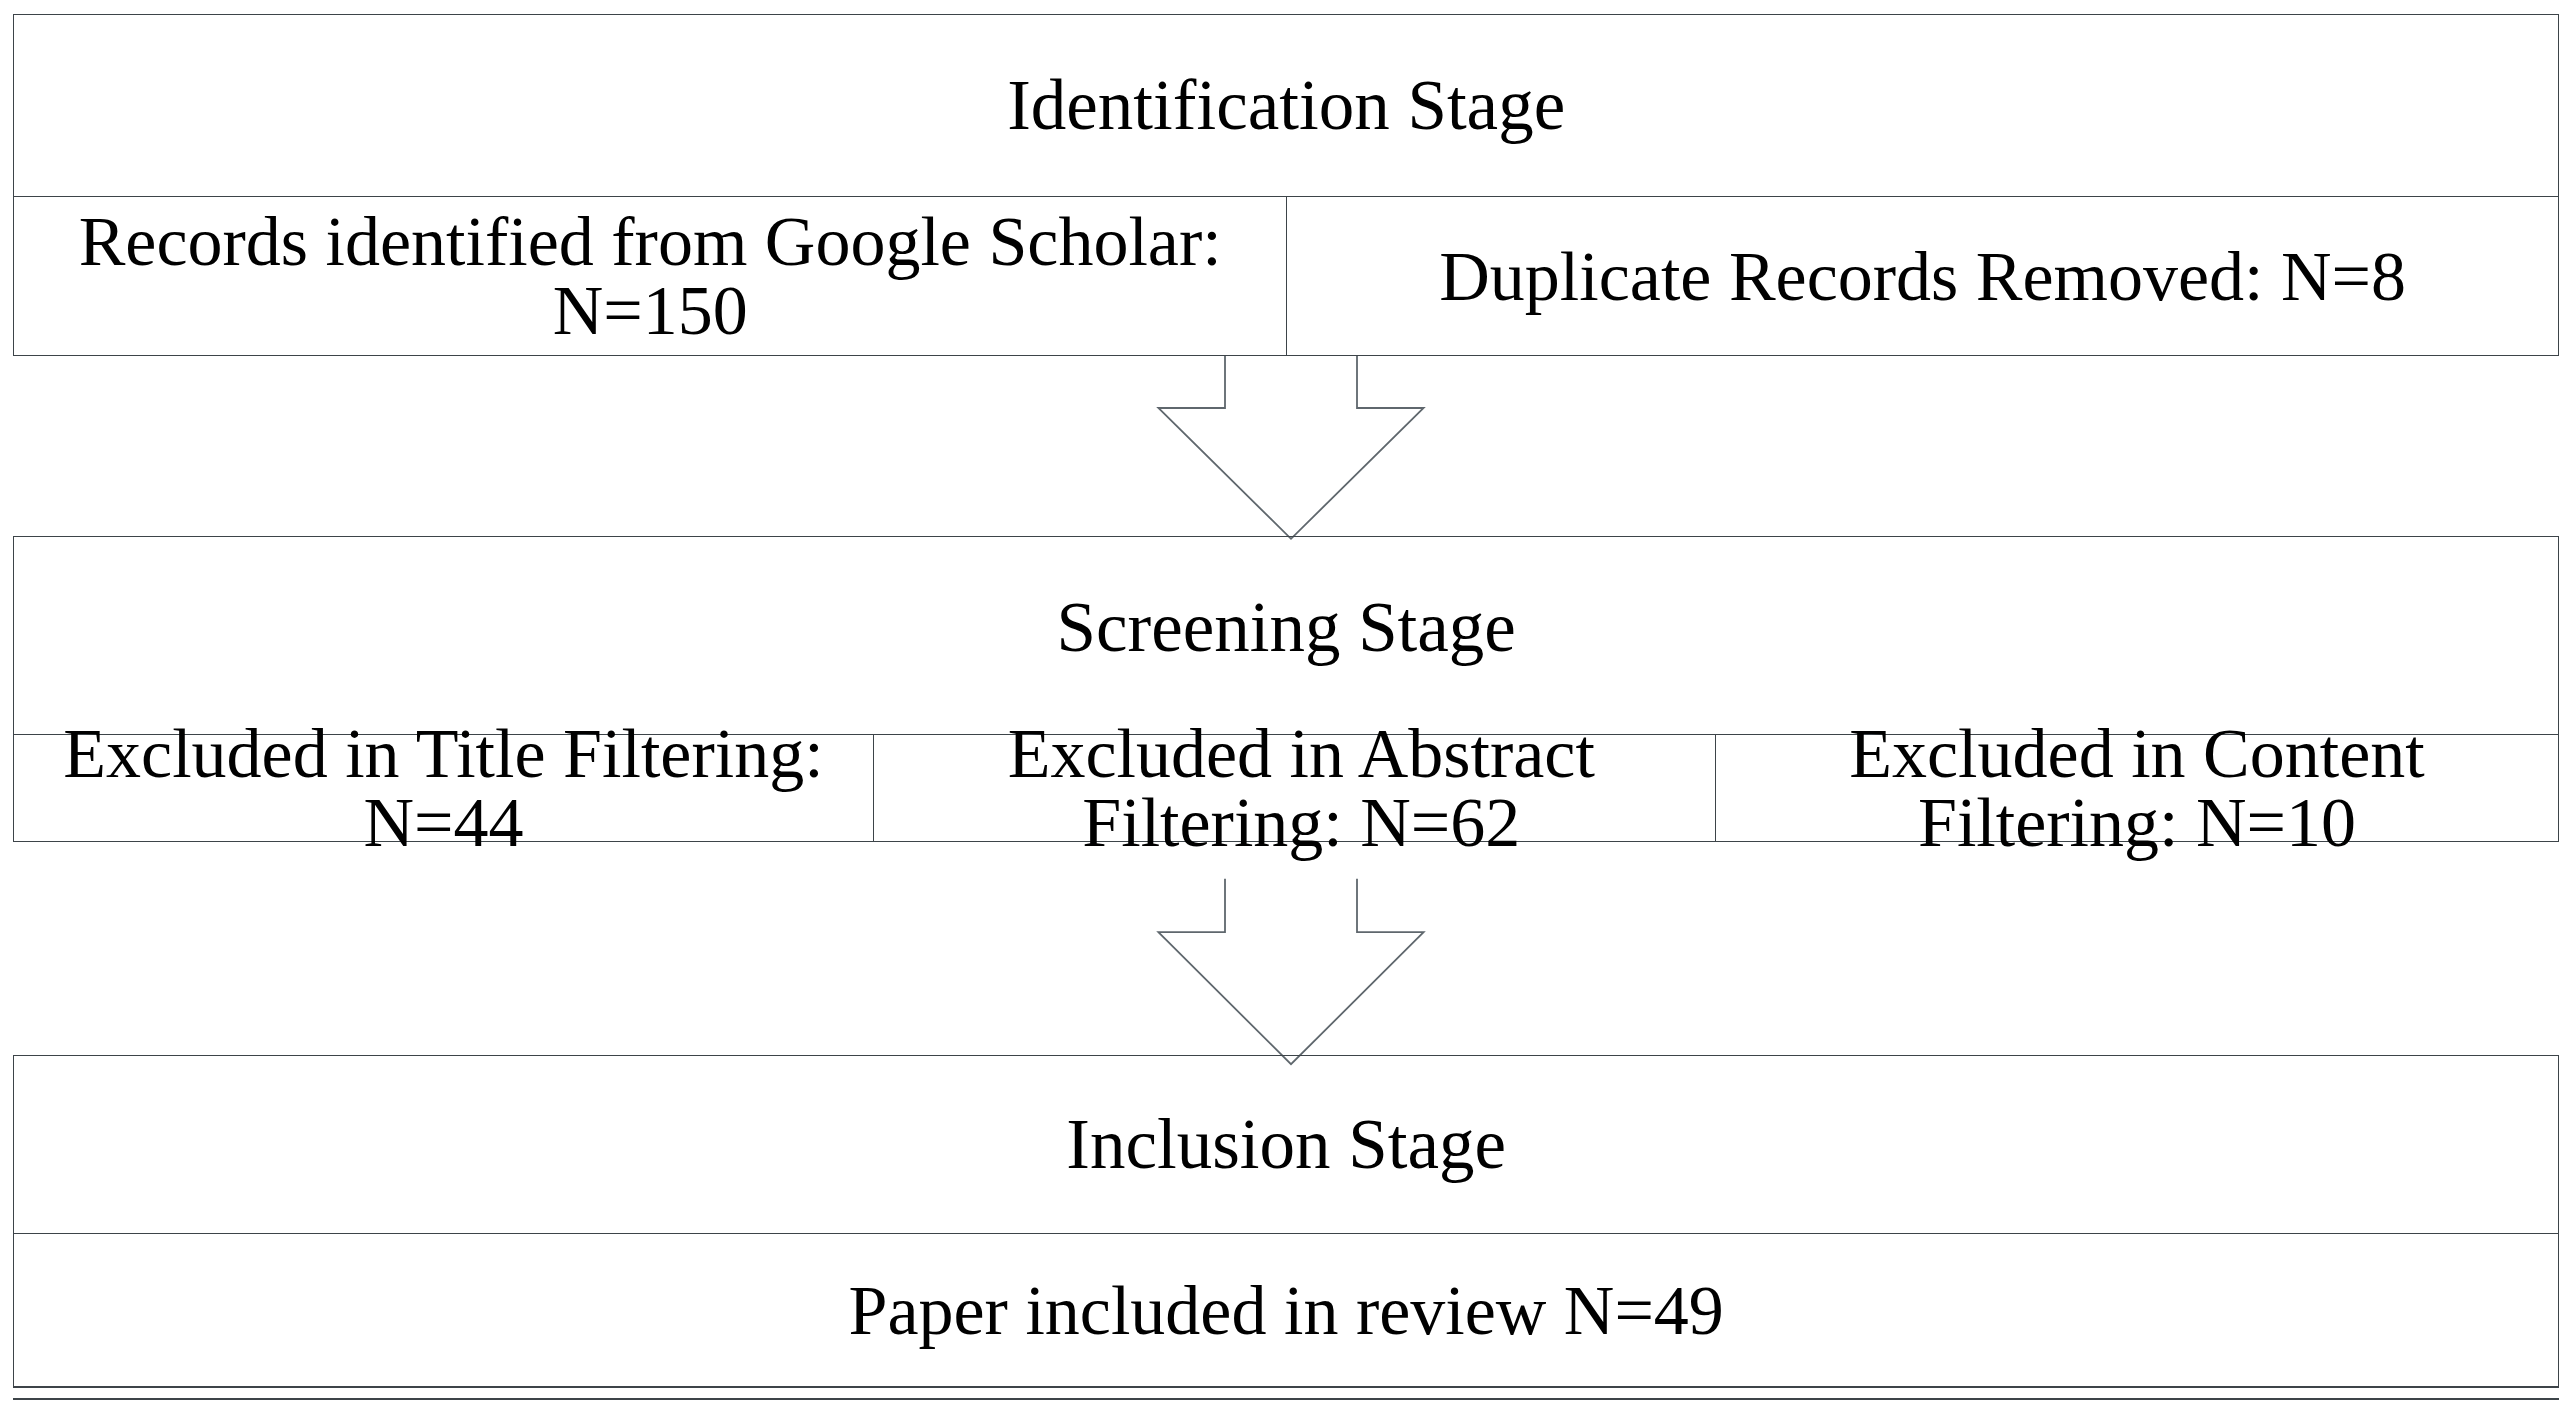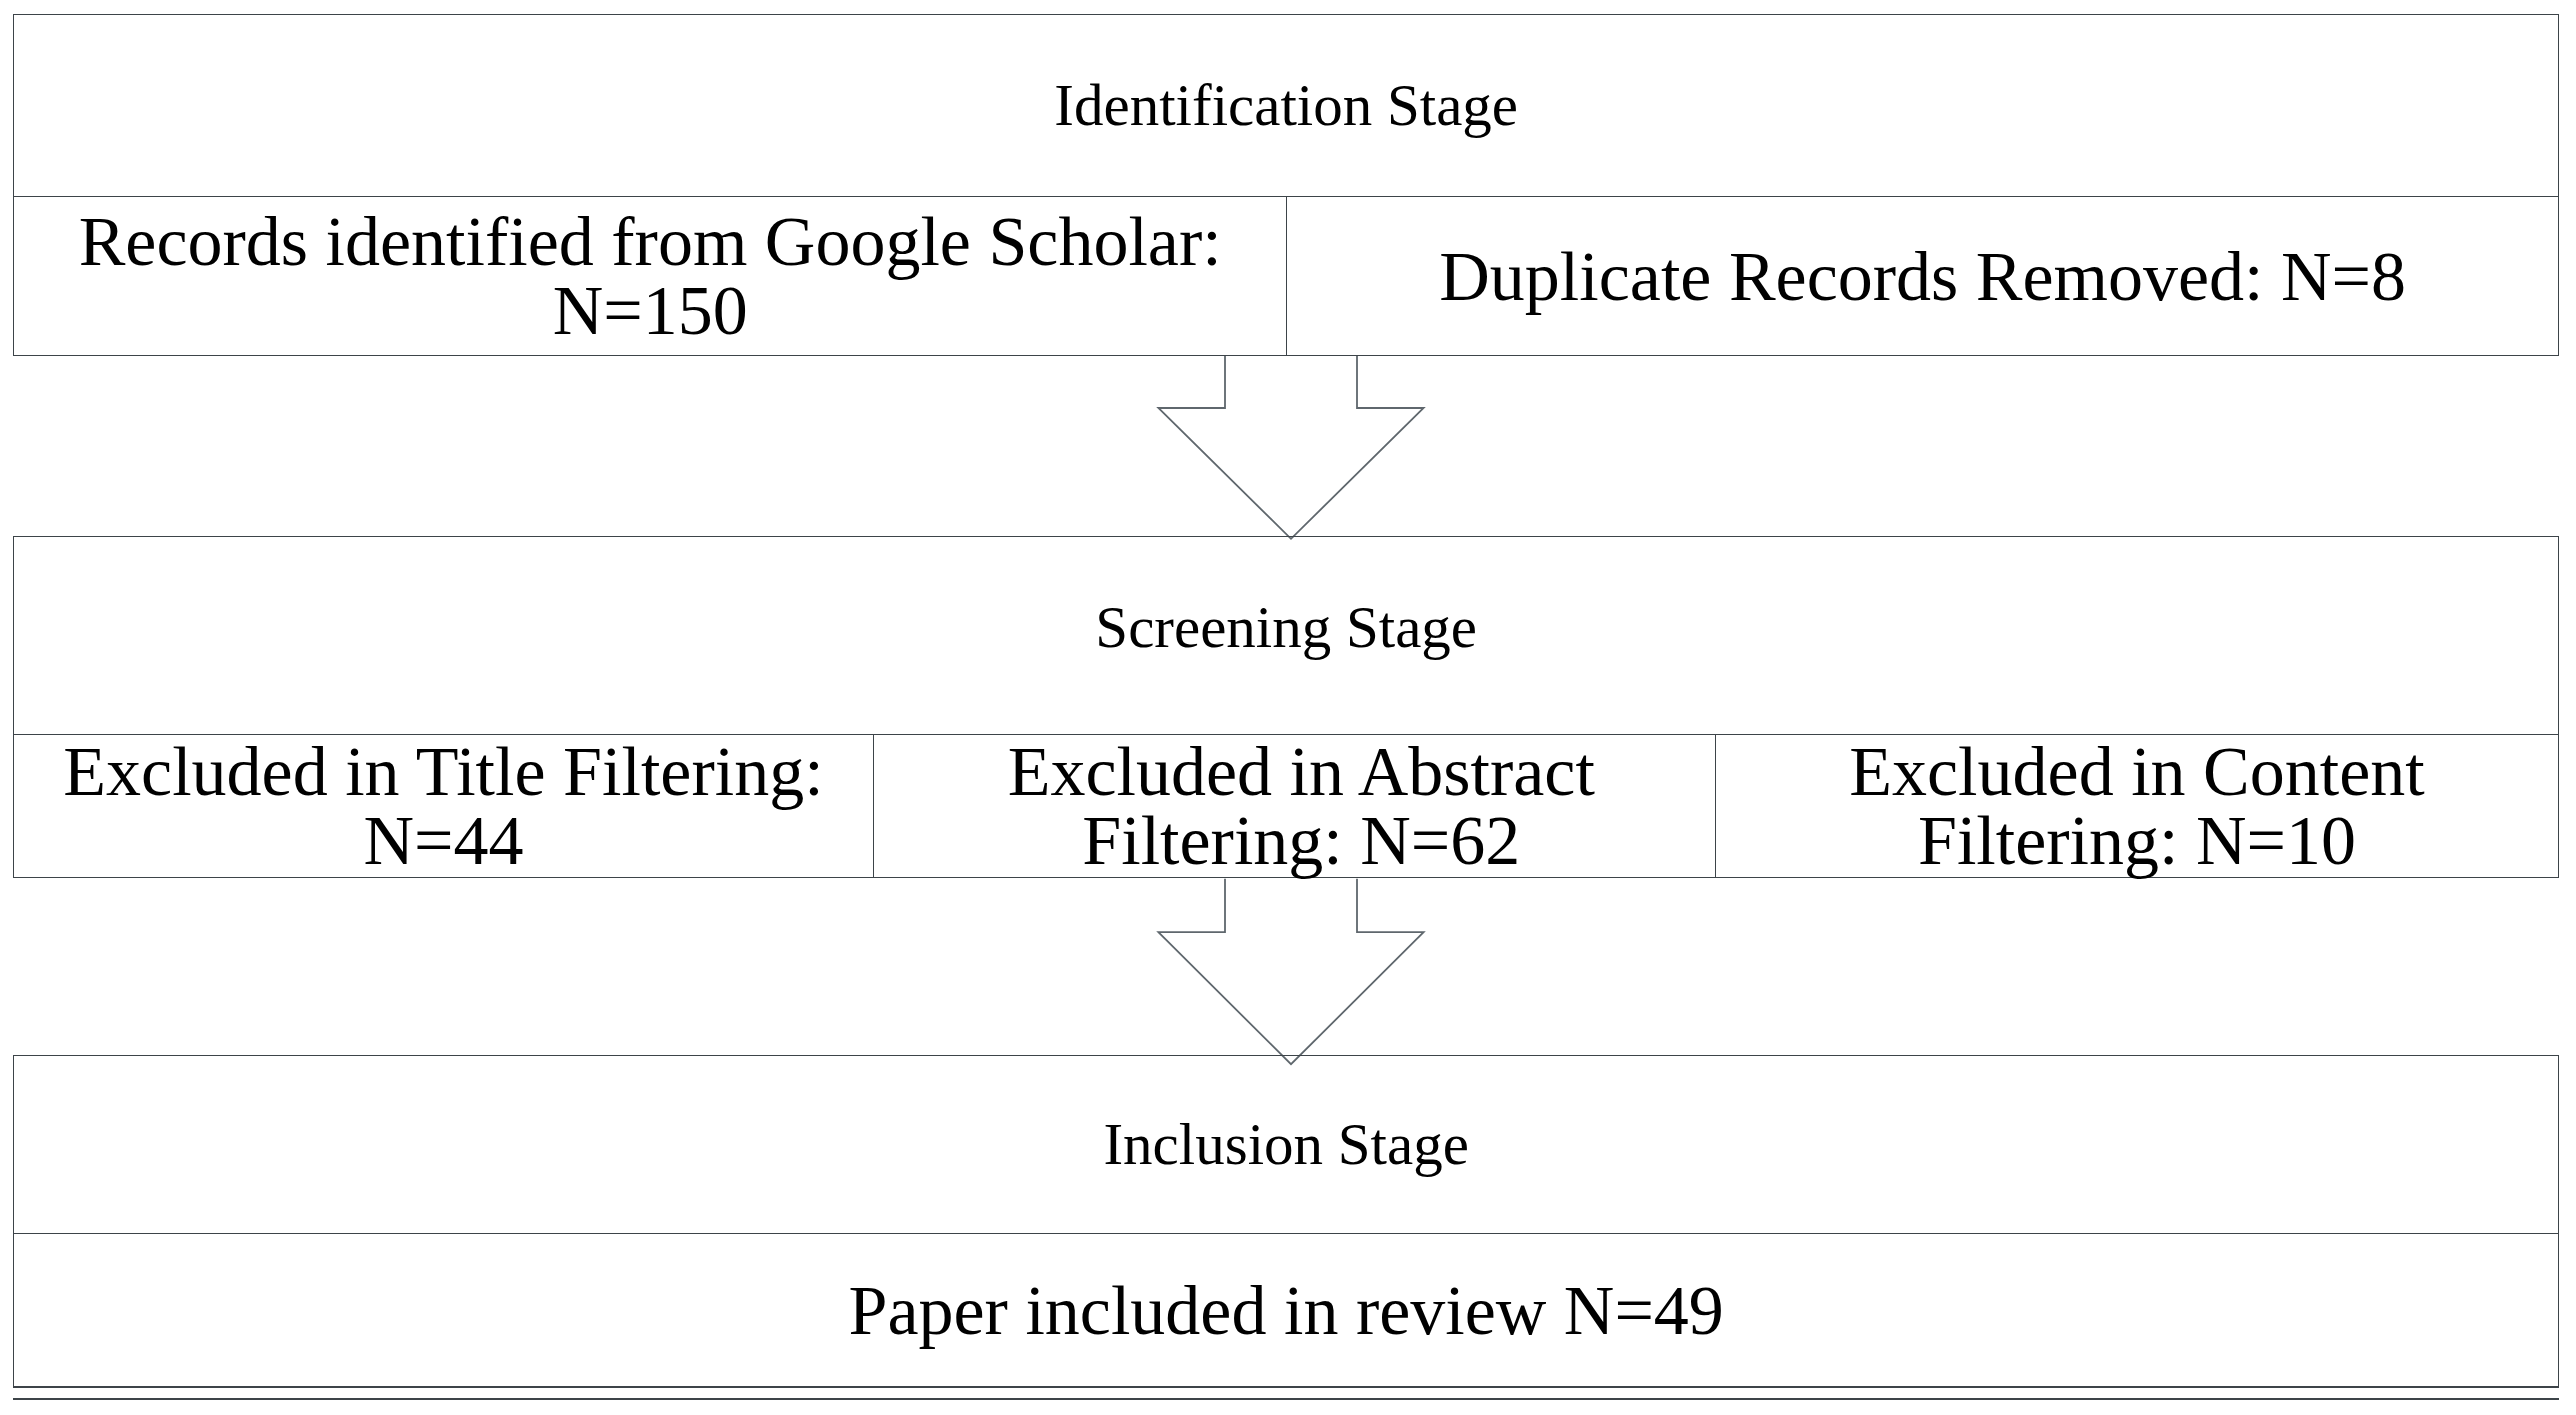--- a/index.html
+++ b/index.html
@@ -33,28 +33,28 @@
     position:absolute;
     left:13.2px;
     width:2546px;
     box-sizing:border-box;
     border:1.8px solid var(--line);
     display:flex;
     flex-direction:column;
     background:transparent;
   }
   #stage-identification{top:14px;height:342px;}
-  #stage-screening{top:536px;height:342px;gap:16px;}
+  #stage-screening{top:536px;height:306px;gap:16px;}
   #stage-inclusion{top:1055px;height:333px;border-bottom-width:2.4px;}
   .title-row{
     flex:0 0 auto;
     display:flex;
     align-items:center;
     justify-content:center;
-    font-size:59px;
+    font-size:71px;
     line-height:1;
     text-align:left;
     white-space:nowrap;
   }
   #stage-identification .title-row{height:181px;}
   #stage-screening .title-row{height:181px;}
   #stage-inclusion .title-row{height:177px;}
   .cells-row{
     flex:1 1 auto;
     display:flex;

